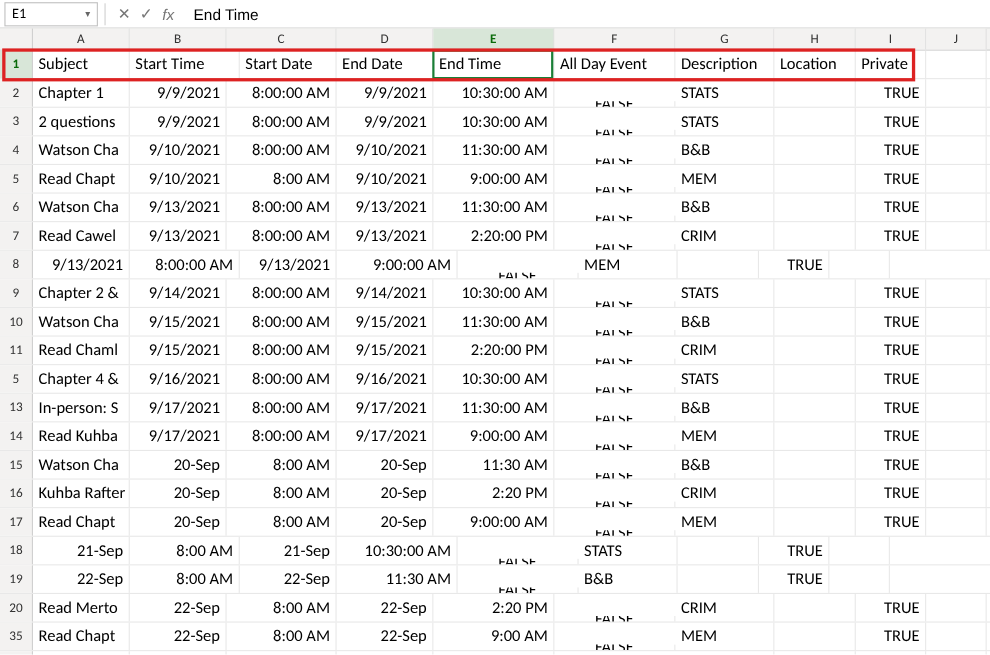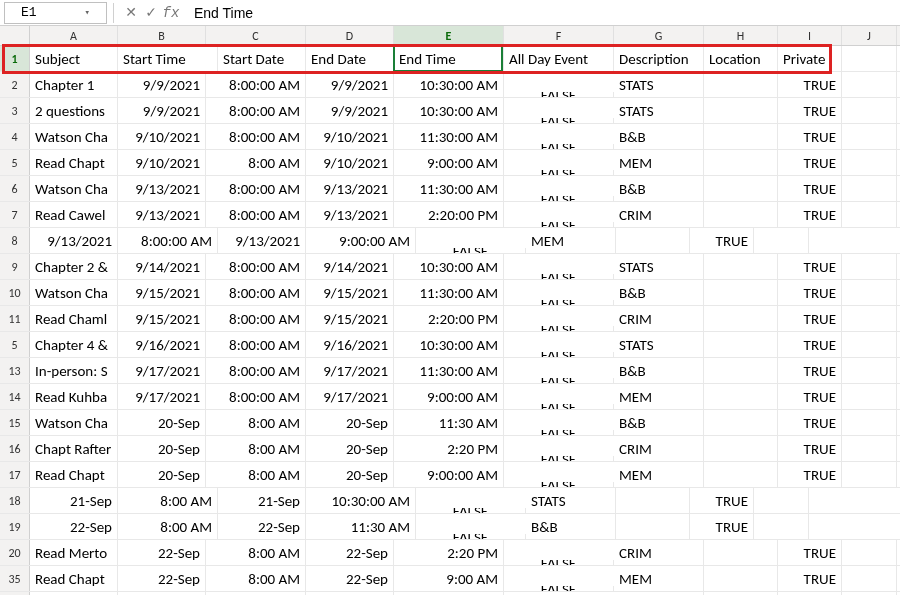--- a/index.html
+++ b/index.html
@@ -16,41 +16,40 @@
     .formula-bar {
       display: flex;
       align-items: center;
       height: 26px;
       border-bottom: 1px solid #d0d0d0;
       padding: 0 4px;
       gap: 6px;
       background: #fff;
     }
     .name-box {
-      width: 103px;
+      width: 85px;
       height: 22px;
       border: 1px solid #c0c0c0;
       display: flex;
       align-items: center;
       justify-content: space-between;
-      padding: 0 16px;
+      padding: 0 6px;
       font-size: 13px;
-      font-family: Liberation Mono, monospace;
     }
     .name-box .chev { font-size: 9px; color: #666; }
     .fb-btns {
       display: flex;
       align-items: center;
       gap: 2px;
       color: #777;
       font-size: 14px;
       padding: 0 2px;
     }
     .fb-btns span { width: 18px; text-align: center; cursor: default; }
-    .fx { font-style: italic; font-family: Liberation Mono, monospace; }
+    .fx { font-style: italic; font-family: Liberation Sans, sans-serif; }
     .formula-input {
       flex: 1;
       height: 22px;
       border: none;
       outline: none;
       font-size: 14px;
       padding-left: 6px;
     }
     .divider-v {
       width: 1px;
@@ -358,21 +357,21 @@
         <div class="cell cD right">20-Sep</div>
         <div class="cell cE right">11:30 AM</div>
         <div class="cell cF center">FALSE</div>
         <div class="cell cG">B&amp;B</div>
         <div class="cell cH"></div>
         <div class="cell cI right">TRUE</div>
         <div class="cell cJ"></div>
       </div>
       <div class="row">
         <div class="row-head">16</div>
-        <div class="cell cA">Chapt Rafter</div>
+        <div class="cell cA">Kuhba Rafter</div>
         <div class="cell cB right">20-Sep</div>
         <div class="cell cC right">8:00 AM</div>
         <div class="cell cD right">20-Sep</div>
         <div class="cell cE right">2:20 PM</div>
         <div class="cell cF center">FALSE</div>
         <div class="cell cG">CRIM</div>
         <div class="cell cH"></div>
         <div class="cell cI right">TRUE</div>
         <div class="cell cJ"></div>
       </div>

